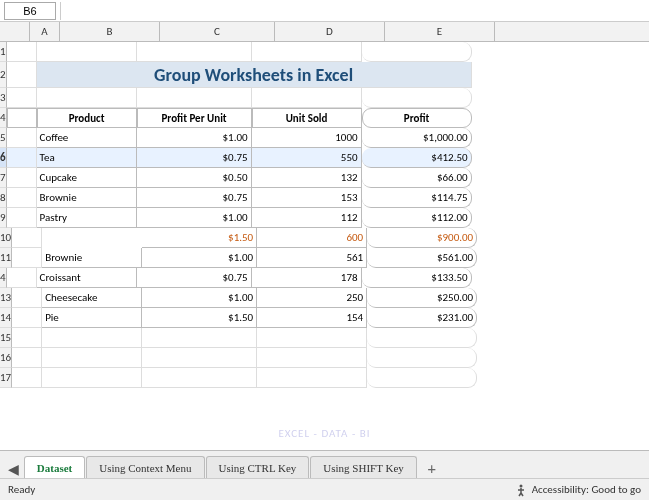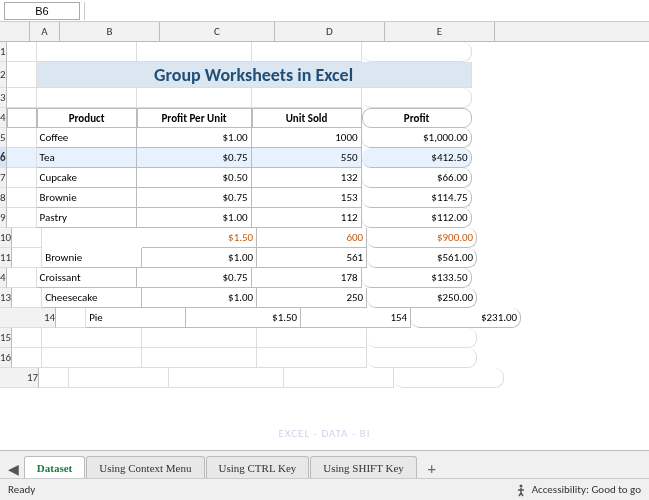--- a/index.html
+++ b/index.html
@@ -18,21 +18,21 @@
     .formula-bar {
       height: 22px;
       background: #fff;
       border-bottom: 1px solid #ccc;
       display: flex;
       align-items: center;
       padding: 0 4px;
       gap: 4px;
     }
     .name-box {
-      width: 76px;
+      width: 52px;
       height: 18px;
       border: 1px solid #aaa;
       font-size: 11px;
       padding: 0 3px;
       text-align: center;
     }
     .formula-separator {
       width: 1px;
       height: 18px;
       background: #ccc;
@@ -347,21 +347,21 @@
         </div>
         <div class="grid-row">
           <div class="row-header" style="height: 20px; min-height: 20px;">13</div>
           <div class="cell col-a"></div>
           <div class="cell col-b" style="border-right: 1px solid rgb(187, 187, 187); border-bottom: 1px solid rgb(187, 187, 187);">Cheesecake</div>
           <div class="cell col-c right-align" style="border-right: 1px solid rgb(187, 187, 187); border-bottom: 1px solid rgb(187, 187, 187);">$1.00</div>
           <div class="cell col-d right-align" style="border-right: 1px solid rgb(187, 187, 187); border-bottom: 1px solid rgb(187, 187, 187);">250</div>
           <div class="cell col-e right-align" style="border-right: 1px solid rgb(187, 187, 187); border-bottom: 1px solid rgb(187, 187, 187);">$250.00</div>
         </div>
         <div class="grid-row">
-          <div class="row-header" style="height: 20px; min-height: 20px; padding-left: 44px;">14</div>
+          <div class="row-header" style="height: 20px; min-height: 20px;">14</div>
           <div class="cell col-a"></div>
           <div class="cell col-b" style="border-right: 1px solid rgb(187, 187, 187); border-bottom: 1px solid rgb(187, 187, 187);">Pie</div>
           <div class="cell col-c right-align" style="border-right: 1px solid rgb(187, 187, 187); border-bottom: 1px solid rgb(187, 187, 187);">$1.50</div>
           <div class="cell col-d right-align" style="border-right: 1px solid rgb(187, 187, 187); border-bottom: 1px solid rgb(187, 187, 187);">154</div>
           <div class="cell col-e right-align" style="border-right: 1px solid rgb(187, 187, 187); border-bottom: 1px solid rgb(187, 187, 187);">$231.00</div>
         </div>
         <div class="grid-row">
           <div class="row-header" style="height: 20px; min-height: 20px;">15</div>
           <div class="cell col-a"></div>
           <div class="cell col-b"></div>
@@ -371,21 +371,21 @@
         </div>
         <div class="grid-row">
           <div class="row-header" style="height: 20px; min-height: 20px;">16</div>
           <div class="cell col-a"></div>
           <div class="cell col-b"></div>
           <div class="cell col-c right-align"></div>
           <div class="cell col-d right-align"></div>
           <div class="cell col-e right-align"></div>
         </div>
         <div class="grid-row">
-          <div class="row-header" style="height: 20px; min-height: 20px; padding-left: 27px;">17</div>
+          <div class="row-header" style="height: 20px; min-height: 20px;">17</div>
           <div class="cell col-a"></div>
           <div class="cell col-b"></div>
           <div class="cell col-c right-align"></div>
           <div class="cell col-d right-align"></div>
           <div class="cell col-e right-align"></div>
         </div>
       </div>
   </div>
 </div>
 

